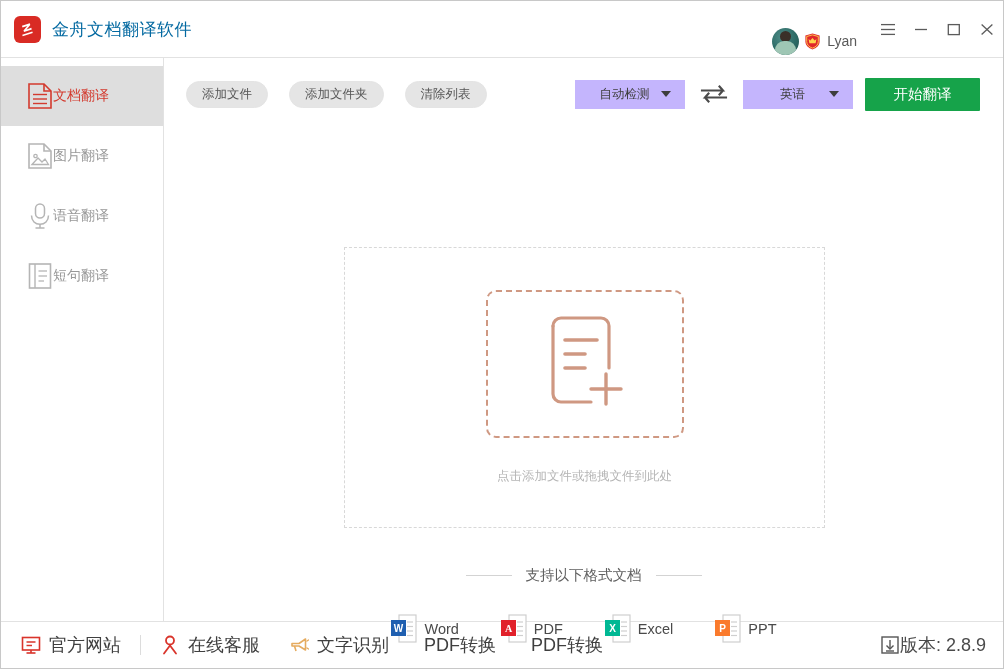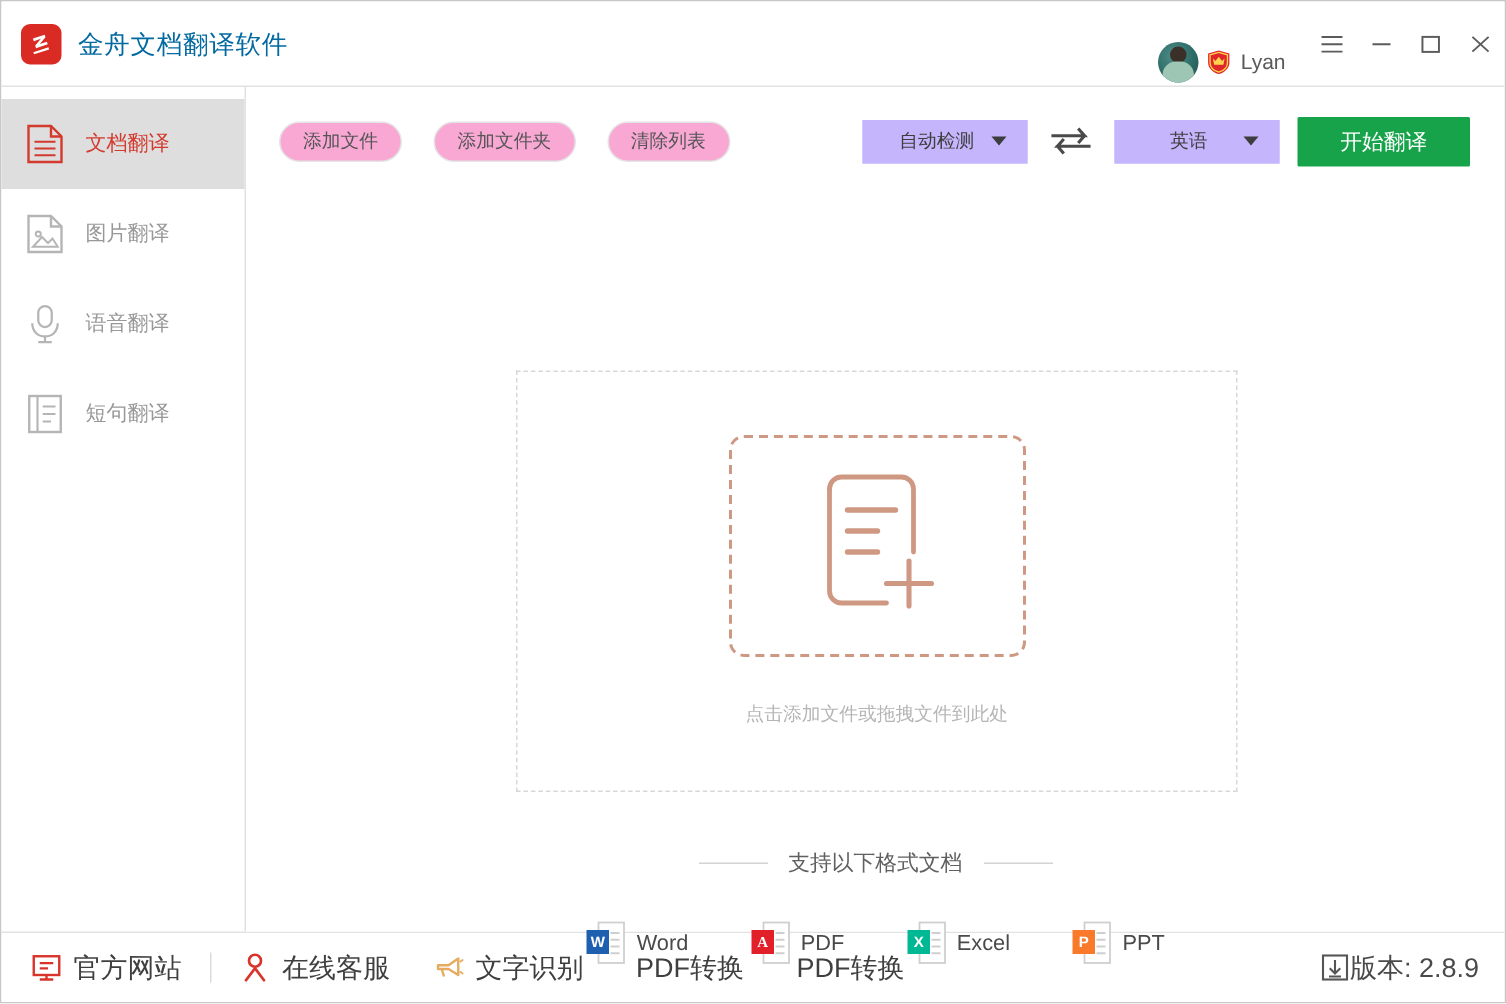--- a/index.html
+++ b/index.html
@@ -69,42 +69,42 @@
 
   
   .sidebar {
     width: 163px; flex: 0 0 163px;
     border-right: 1px solid #e2e2e2;
     background: #ffffff;
     padding-top: 8px;
   }
   .side-item {
     height: 60px; display: flex; align-items: center;
-    padding-left: 16px; gap: 14px;
+    padding-left: 26px; gap: 0;
   }
   .side-item.active { background: #dedede; }
   .side-ico { width: 26px; height: 28px; flex: 0 0 auto; display:block; }
   .side-label { font-size: 14px; color: #989898; white-space: nowrap; }
   .side-item.active .side-label { color: #d33a2e; }
 
   
   .main {
     flex: 1 1 auto; position: relative; background: #fff;
     display: flex; flex-direction: column; min-width: 0;
   }
 
   .toolbar {
     height: 72px; flex: 0 0 72px;
     display: flex; align-items: center;
     padding: 0 23px 0 22px;
   }
   .pill {
     height: 27px; min-width: 79px; padding: 0 15px;
     border-radius: 14px;
-    background: #f9a8d4; border: 1px solid #e4e4e4;
+    background: #e5e5e5; border: 1px solid #e4e4e4;
     font-size: 12.5px; color: #555;
     display: flex; align-items: center; justify-content: center;
     white-space: nowrap;
   }
   .pill + .pill { margin-left: 21px; }
   .tb-gap1 { width: 88px; flex: 0 0 auto; }
   .select {
     width: 110px; height: 29px;
     border: 6px solid #c4b5fd; background: #c4b5fd;
     display: flex; align-items: center;

